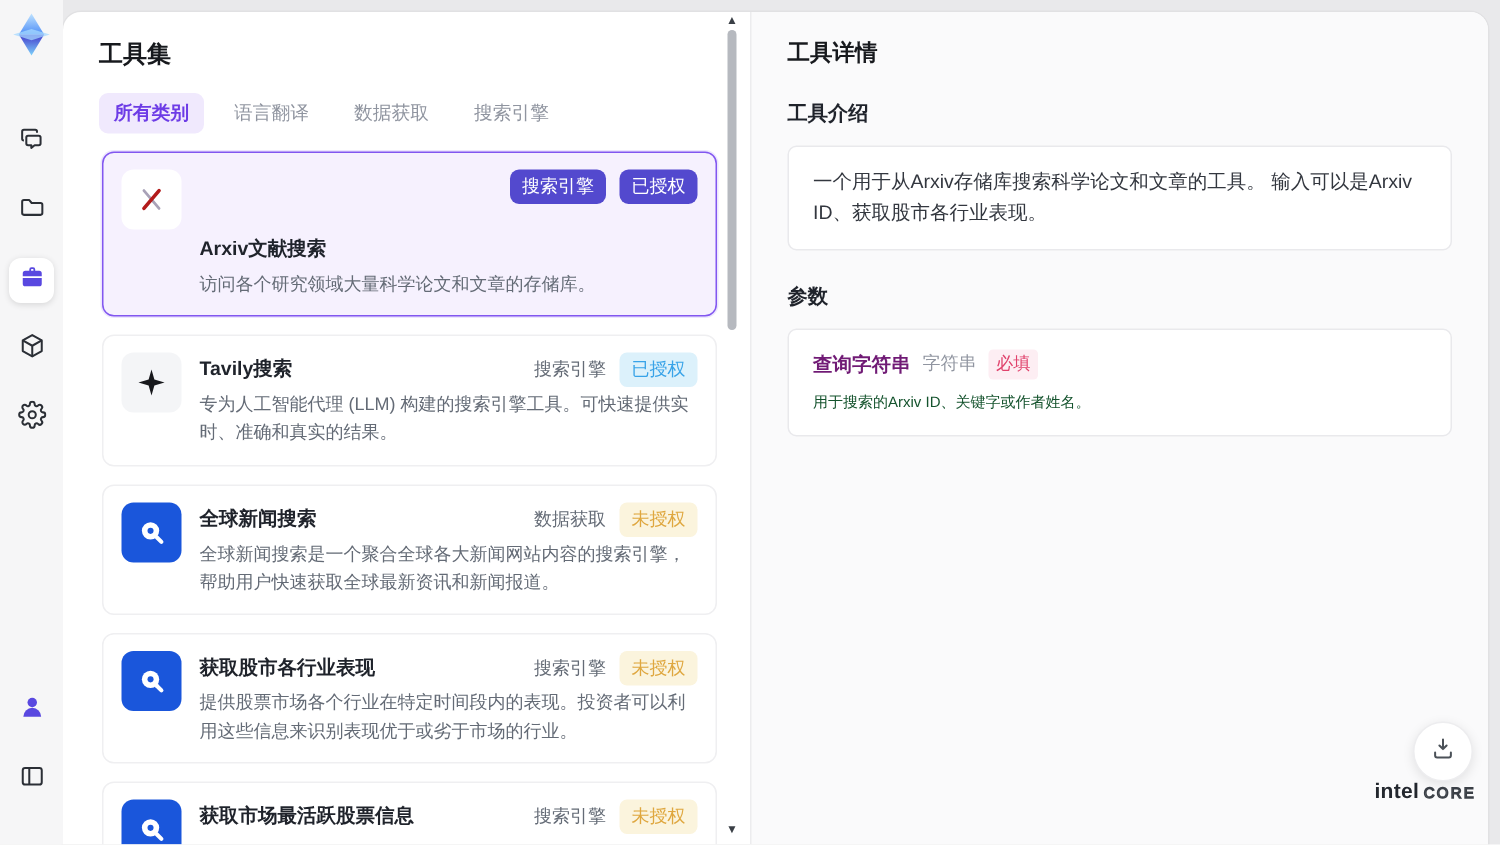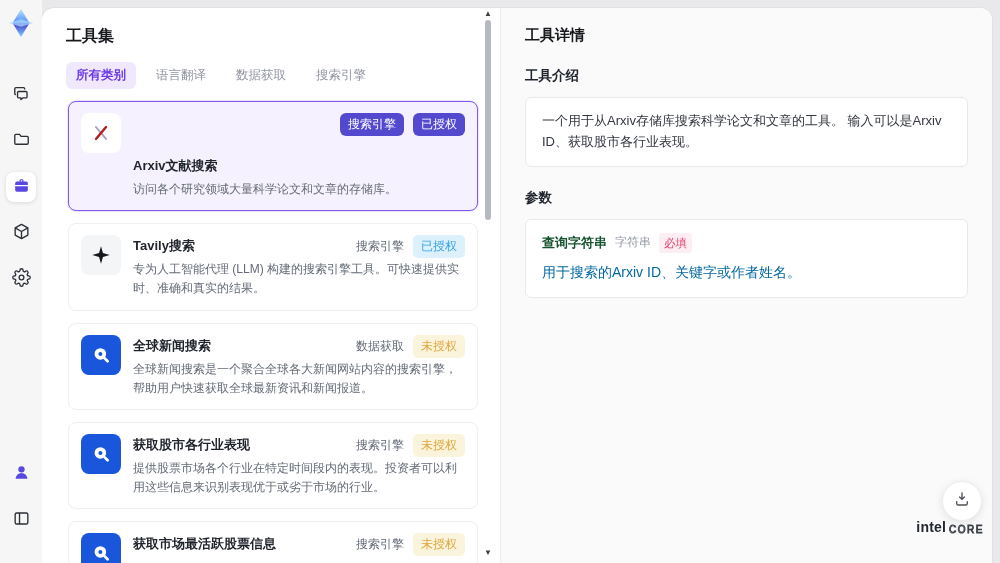--- a/index.html
+++ b/index.html
@@ -72,24 +72,24 @@
   .scroll-thumb { position:absolute; top:10px; left:2px; width:6px; height:200px; background:#b6b9bf; border-radius:3px; }
   
   .detail-pane { flex:1; background:#fafafb; border-left:1px solid #ececee; padding:18px 24px; overflow:hidden; }
   .detail-title { font-size:15px; font-weight:bold; color:#17191d; margin-bottom:22px; }
   .section-heading { font-size:13.5px; font-weight:bold; color:#1f232b; margin:0 0 12px; }
   .detail-box {
     background:#ffffff; border:1px solid #e9e9ec; border-radius:6px;
     padding:13px 16px; font-size:13px; color:#33373f; line-height:1.6; margin-bottom:22px;
   }
   .param-head { display:flex; align-items:center; gap:8px; margin-bottom:8px; }
-  .param-name { font-size:13px; font-weight:bold; color:#14532d; }
+  .param-name { font-size:13px; font-weight:bold; color:#701a75; }
   .param-type { font-size:12px; color:#9095a0; }
   .param-required { font-size:11.5px; color:#e0426c; background:#fdeef3; padding:1px 5px; border-radius:3px; }
-  .param-desc { font-size:14px; color:#0369a1; }
+  .param-desc { font-size:10px; color:#14532d; }
   
   .download-fab {
     position:absolute; right:18px; bottom:42px; width:40px; height:40px;
     background:#ffffff; border:1px solid #ededef; border-radius:50%;
     display:flex; align-items:center; justify-content:center;
     box-shadow:0 2px 8px rgba(0,0,0,.10); cursor:pointer; z-index:9;
   }
   .download-fab svg { width:18px; height:18px; }
   .brand {
     position:absolute; right:16px; bottom:28px; z-index:9;

